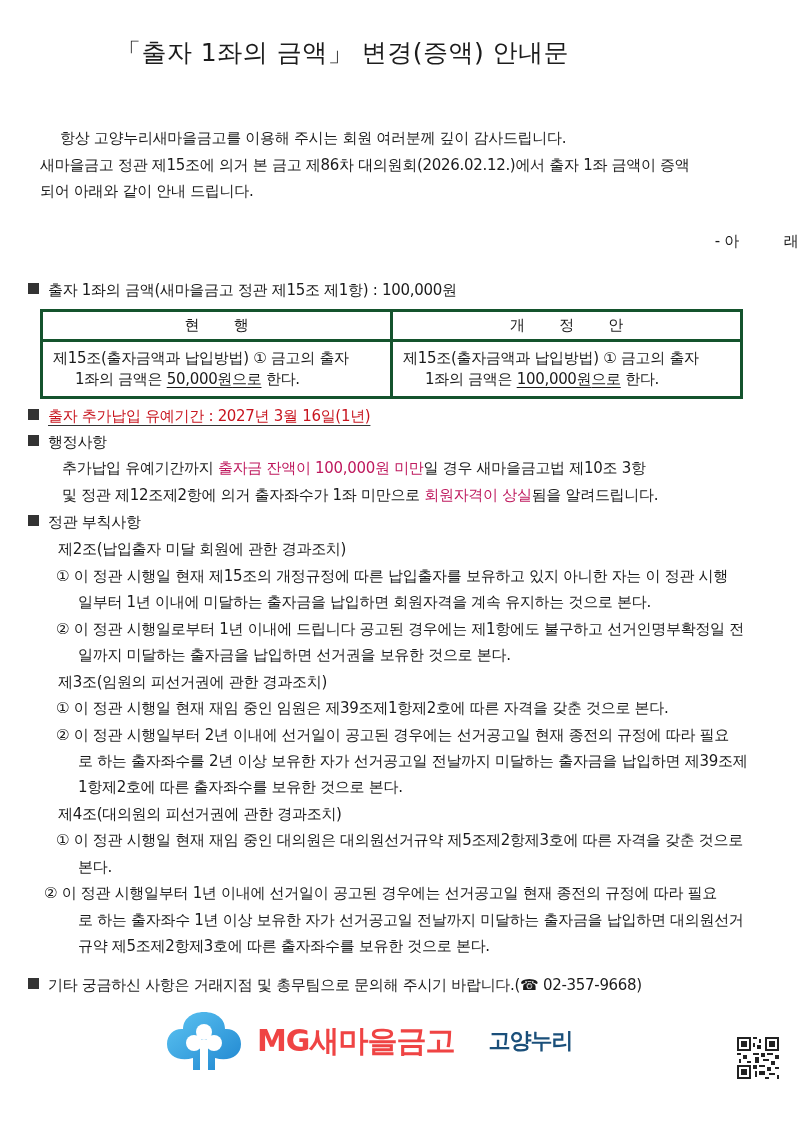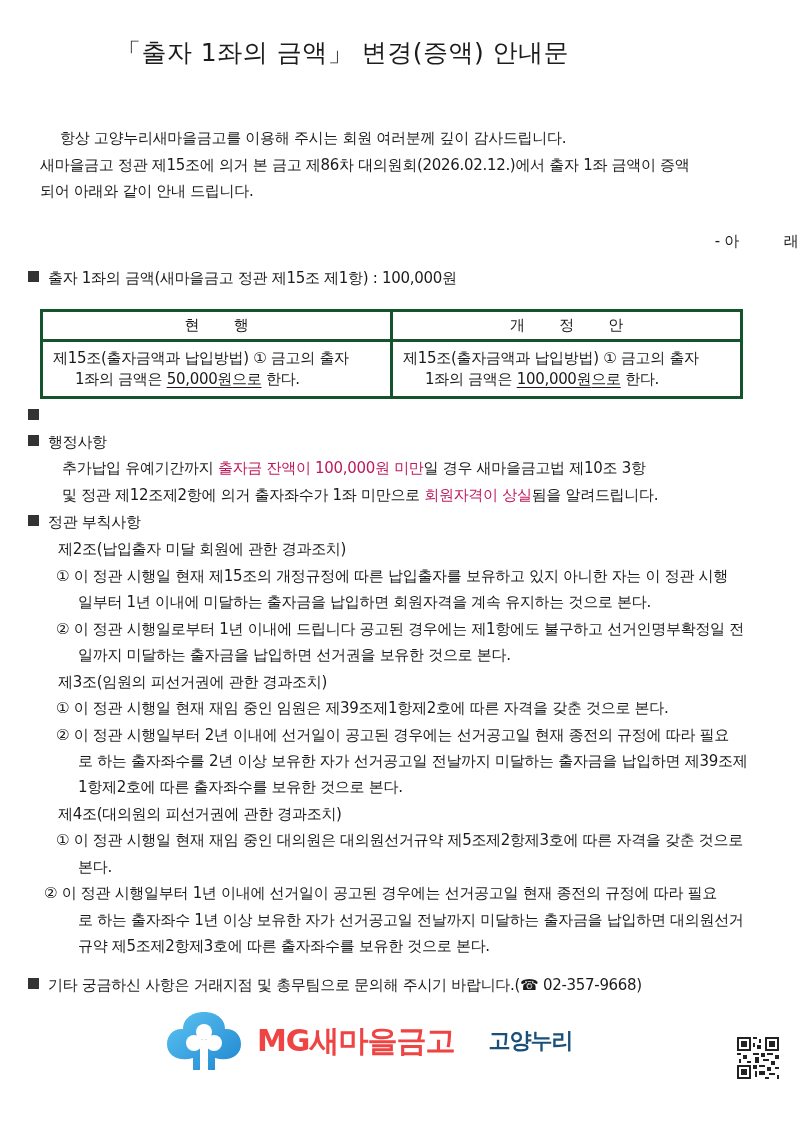--- a/index.html
+++ b/index.html
@@ -28,21 +28,21 @@
 <div>
 
   <div class="abs title">「출자 1좌의 금액」 변경(증액) 안내문</div>
 
   <div class="abs p" style="left:60px; top:128px;">항상 고양누리새마을금고를 이용해 주시는 회원 여러분께 깊이 감사드립니다.</div>
   <div class="abs p" style="left:40px; top:155px;">새마을금고 정관 제15조에 의거 본 금고 제86차 대의원회(2026.02.12.)에서 출자 1좌 금액이 증액</div>
   <div class="abs p" style="left:40px; top:181px;">되어 아래와 같이 안내 드립니다.</div>
 
   <div class="abs p" style="left:16px; width:792px; top:231px; white-space:pre;">- 아          래 -</div>
 
-  <div class="abs p" style="left:28px; top:268px;">
+  <div class="abs p" style="left:28px; top:280px;">
     <span class="sq"></span><span>출자 1좌의 금액(새마을금고 정관 제15조 제1항) : 100,000원</span>
   </div>
 
   <table class="cmp">
     <thead>
       <tr>
         <th style="width:50%;">현 행</th>
         <th style="width:50%;">개 정 안</th>
       </tr>
     </thead>
@@ -54,21 +54,21 @@
         </td>
         <td>
           <span>제15조(출자금액과 납입방법) ① 금고의 출자</span>
           <span class="l2"><span style="white-space:pre;">1좌의 금액은 </span><span class="u">100,000원</span><span class="u">으로</span><span style="white-space:pre;"> 한다.</span></span>
         </td>
       </tr>
     </tbody>
   </table>
 
   <div class="abs p" style="left:28px; top:406px;">
-    <span class="sq"></span>
+    <span class="sq"></span><span class="redline">출자 추가납입 유예기간 : 2027년 3월 16일(1년)</span>
   </div>
 
   <div class="abs p" style="left:28px; top:432px;">
     <span class="sq"></span><span>행정사항</span>
   </div>
   <div class="abs p" style="left:62px; top:458px;"><span style="white-space:pre;">추가납입 유예기간까지 </span><span class="red">출자금 잔액이 100,000원 미만</span><span>일 경우 새마을금고법 제10조 3항</span></div>
   <div class="abs p" style="left:62px; top:485px;"><span style="white-space:pre;">및 정관 제12조제2항에 의거 출자좌수가 1좌 미만으로 </span><span class="red">회원자격이 상실</span><span>됨을 알려드립니다.</span></div>
 
   <div class="abs p" style="left:28px; top:512px;">
     <span class="sq"></span><span>정관 부칙사항</span>

